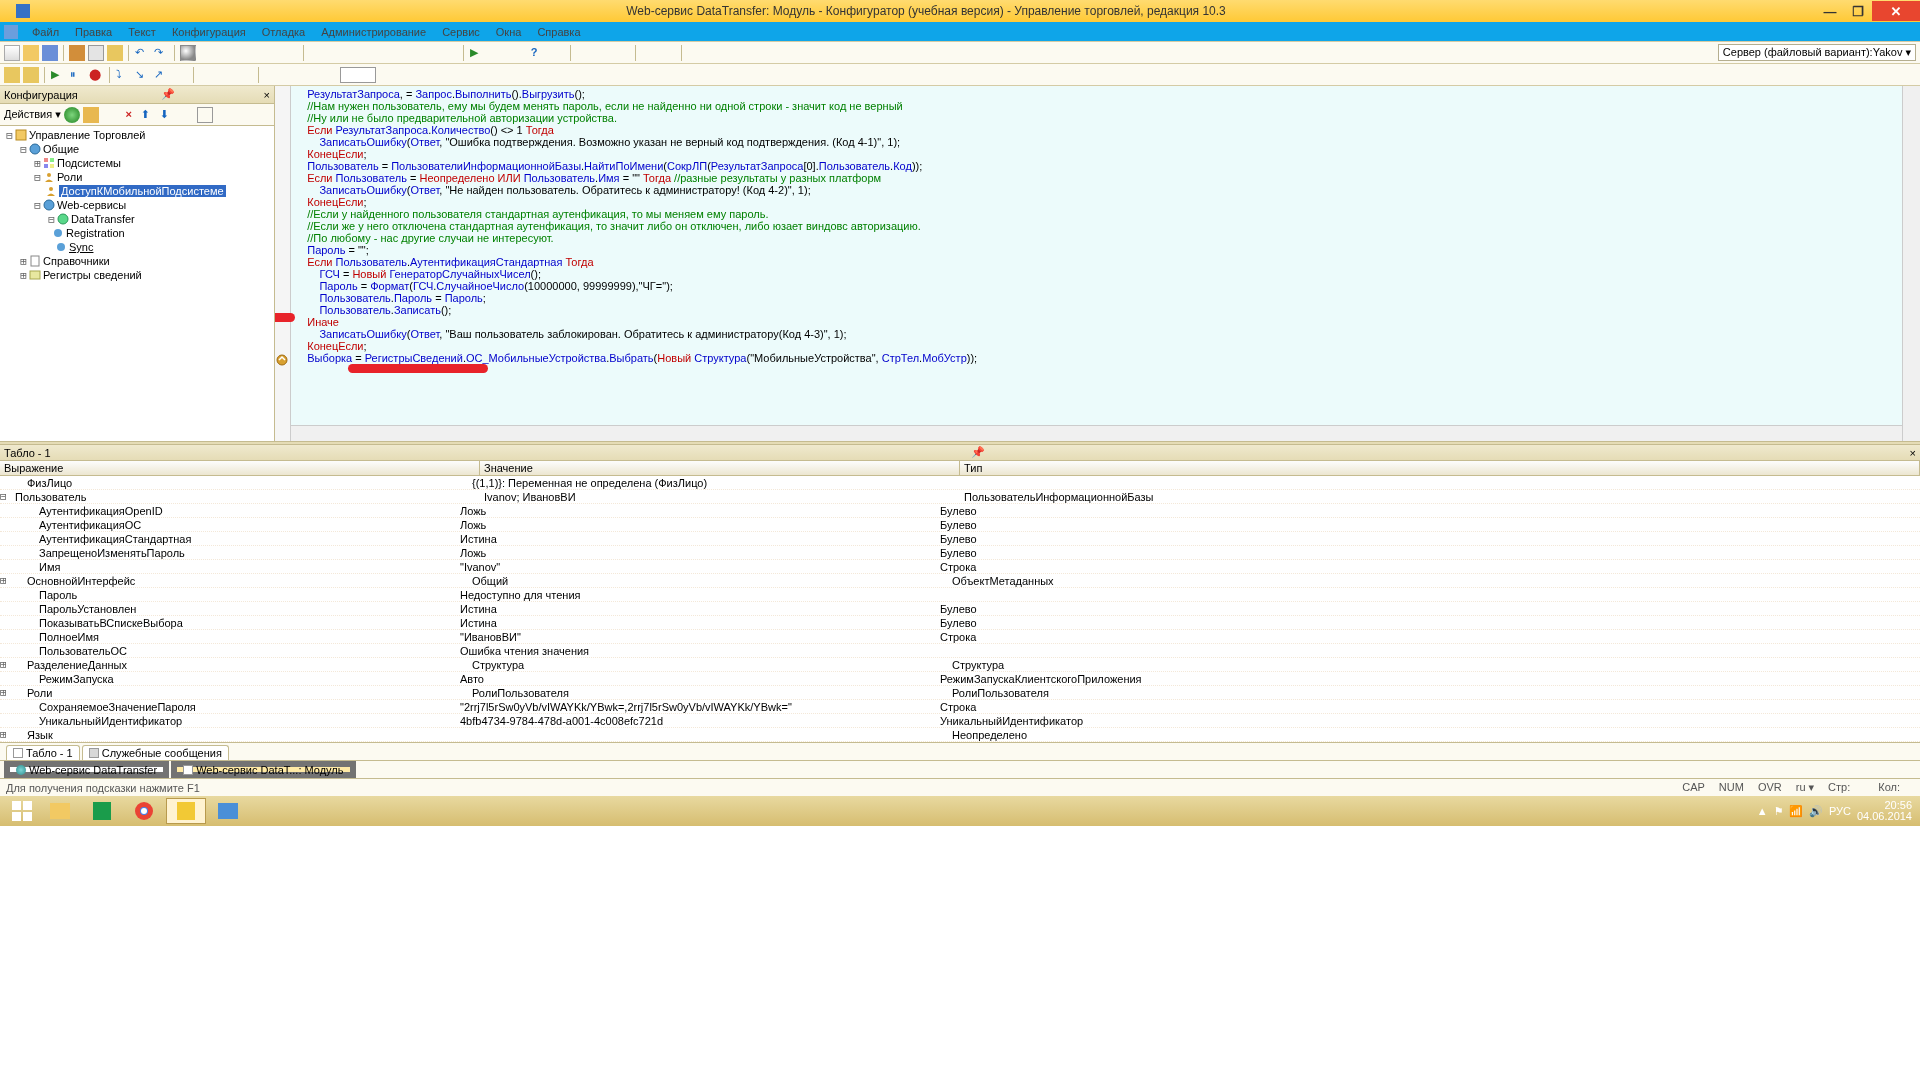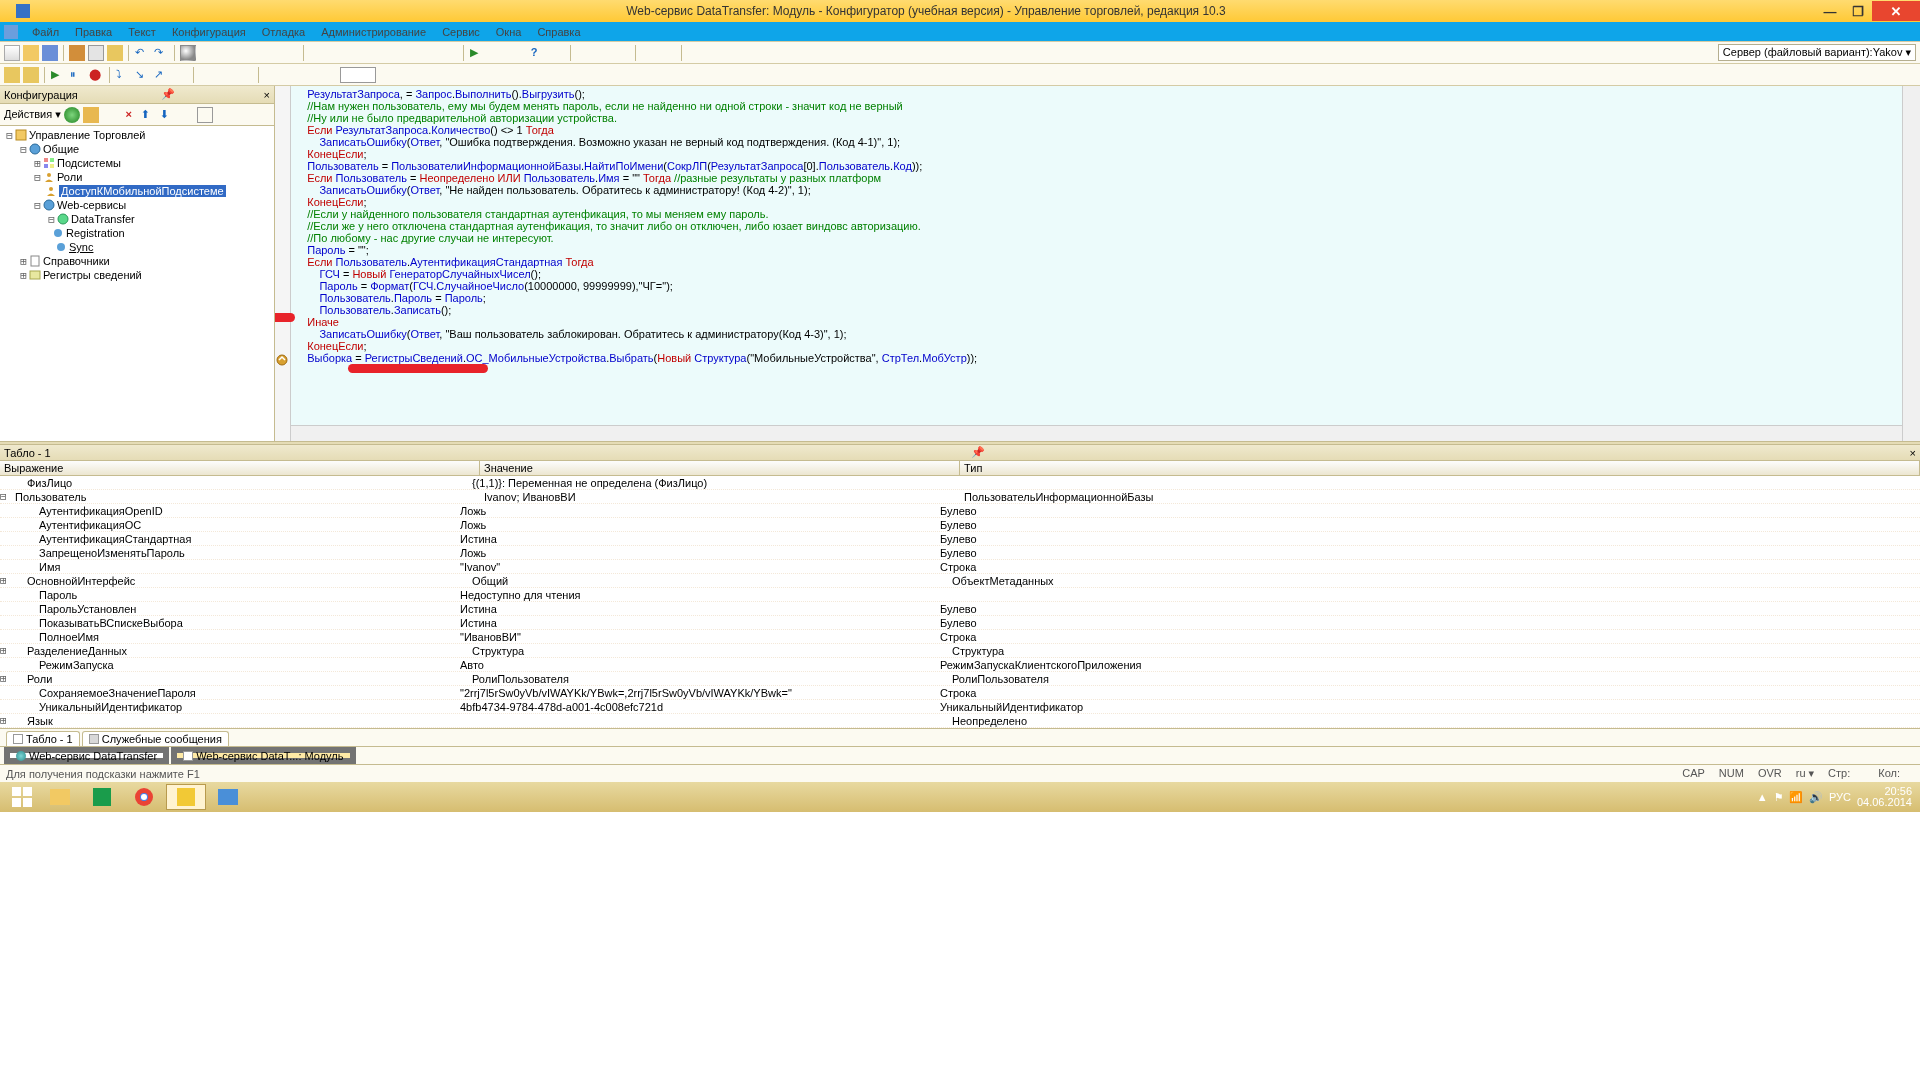--- a/index.html
+++ b/index.html
@@ -317,20 +317,26 @@
         <div style="width:480px">Истина</div>
         <div style="flex:1">Булево</div>
       </div>
       <div class="tablo-row">
         <div class="exp"></div>
         <div style="width:445px;padding-left:28px">ПолноеИмя</div>
         <div style="width:480px">"ИвановВИ"</div>
         <div style="flex:1">Строка</div>
       </div>
       <div class="tablo-row">
+        <div class="exp"></div>
+        <div style="width:445px;padding-left:28px">ПользовательОС</div>
+        <div style="width:480px">Ошибка чтения значения</div>
+        <div style="flex:1"></div>
+      </div>
+      <div class="tablo-row">
         <div class="exp">⊞</div>
         <div style="width:457px;padding-left:16px">РазделениеДанных</div>
         <div style="width:480px">Структура</div>
         <div style="flex:1">Структура</div>
       </div>
       <div class="tablo-row">
         <div class="exp"></div>
         <div style="width:445px;padding-left:28px">РежимЗапуска</div>
         <div style="width:480px">Авто</div>
         <div style="flex:1">РежимЗапускаКлиентскогоПриложения</div>

